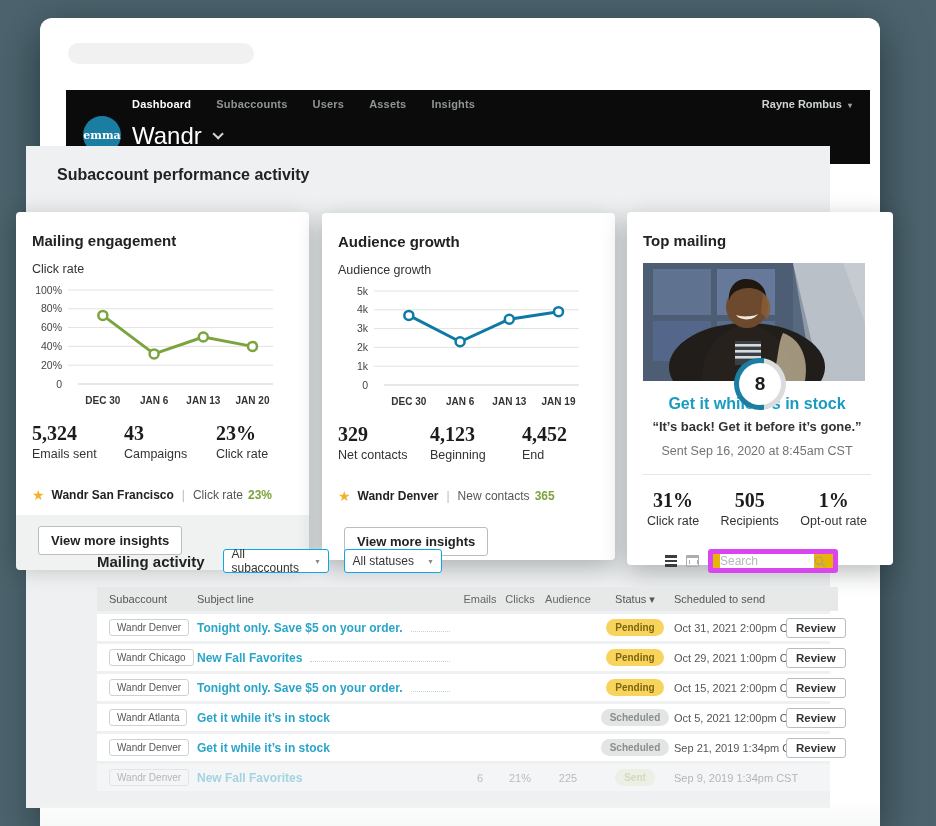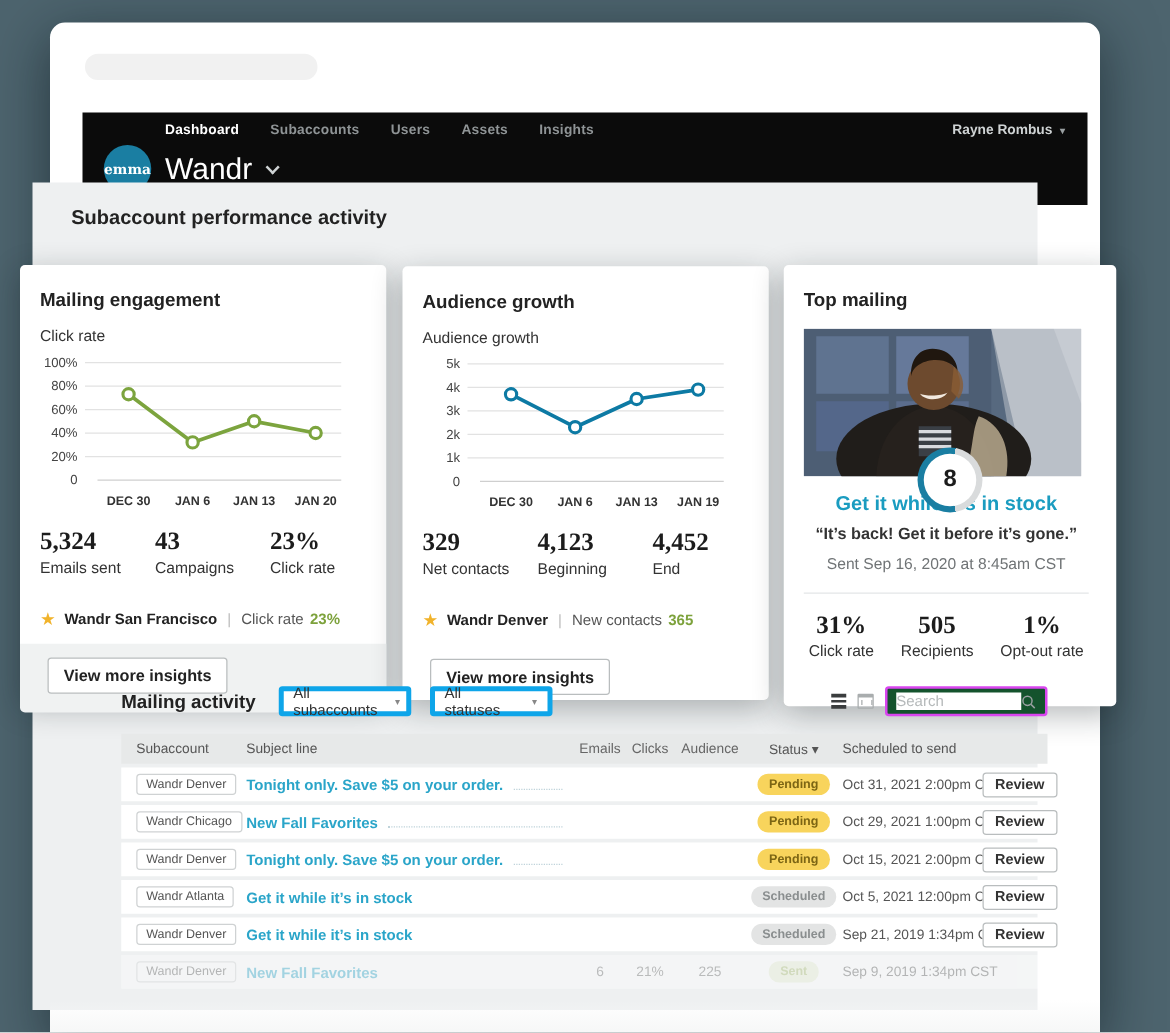--- a/index.html
+++ b/index.html
@@ -75,32 +75,32 @@
   .tm-sent { margin-top:10px; text-align:center; font-size:12.5px; color:#707476; }
   .tm-divider { margin:16px 0 0 0; border:none; border-top:1px solid #e4e6e7; }
   .tm-stats { display:flex; justify-content:space-between; padding:14px 4px 0 4px; }
   .tm-stat { text-align:center; }
 
   
   .ma { position:absolute; left:97px; top:548px; width:741px; }
   .ma-toolbar { display:flex; align-items:center; height:26px; }
   .ma-title { font-size:15px; font-weight:700; color:#222; margin-right:18px; }
   .select { display:flex; align-items:center; justify-content:space-between; background:#fff;
-            border:4px solid #0ea5e9; border-radius:3px; height:24px; padding:0 8px; font-size:12px;
+            border:1px solid #0ea5e9; border-radius:3px; height:24px; padding:0 8px; font-size:12px;
             color:#333; cursor:pointer; margin-right:15px; }
   .select .caret { font-size:8px; color:#888; margin-left:14px; }
   .sel-1 { width:106px; } .sel-2 { width:98px; }
   .toolbar-right { margin-left:auto; display:flex; align-items:center; gap:9px; }
   .icon-list { display:flex; flex-direction:column; gap:2px; cursor:pointer; }
   .icon-list i { width:12px; height:2.5px; background:#3a3d3e; display:block; }
   .icon-cal { width:13px; height:12px; border:1.5px solid #a9adae; border-top-width:3.5px; border-radius:1px; cursor:pointer; position:relative; }
   .icon-cal:before { content:""; position:absolute; left:1.5px; top:1.5px; width:7px; height:4.5px;
             border-left:1.5px solid #a9adae; border-right:1.5px solid #a9adae; }
-  .searchbox { display:flex; align-items:center; width:130px; height:24px; background:#14532d;
-            border:2px solid #d946ef; border-radius:3px; padding:0 7px; }
+  .searchbox { display:flex; align-items:center; width:130px; height:24px; background:#eab308;
+            border:5px solid #d946ef; border-radius:3px; padding:0 7px; }
   .searchbox input { border:none; outline:none; width:100%; font-size:12px; color:#555;
             font-family:"Liberation Sans", sans-serif; }
   .searchbox input::placeholder { color:#b5b9ba; }
 
   .thead { display:flex; align-items:center; height:24px; background:#e7e9e9; margin-top:13px;
            font-size:11px; color:#555; }
   .trow  { display:flex; align-items:center; height:27px; background:#fff; margin-top:3px; font-size:11px; }
   .col-pad { width:12px; flex:none; }
   .col-tag { width:88px; flex:none; }
   .col-subj { flex:1 1 auto; display:flex; align-items:center; overflow:hidden; }

